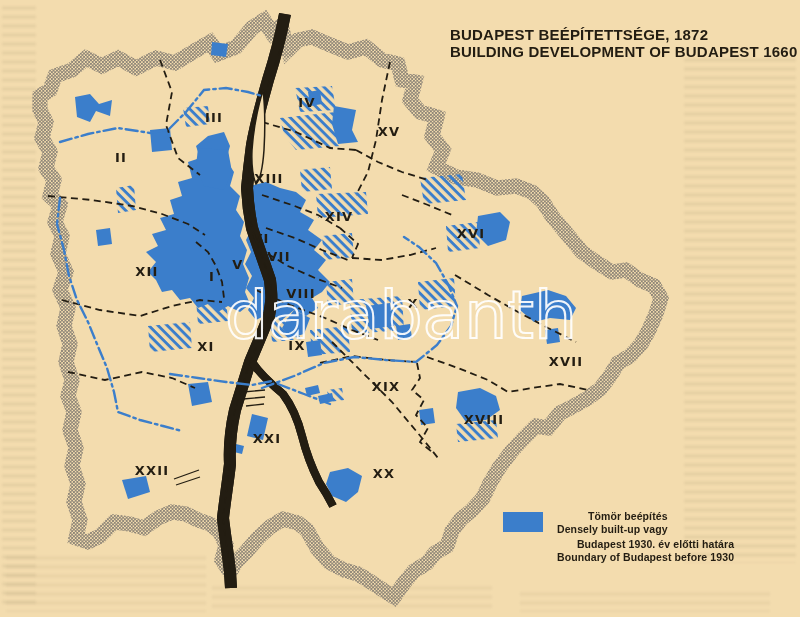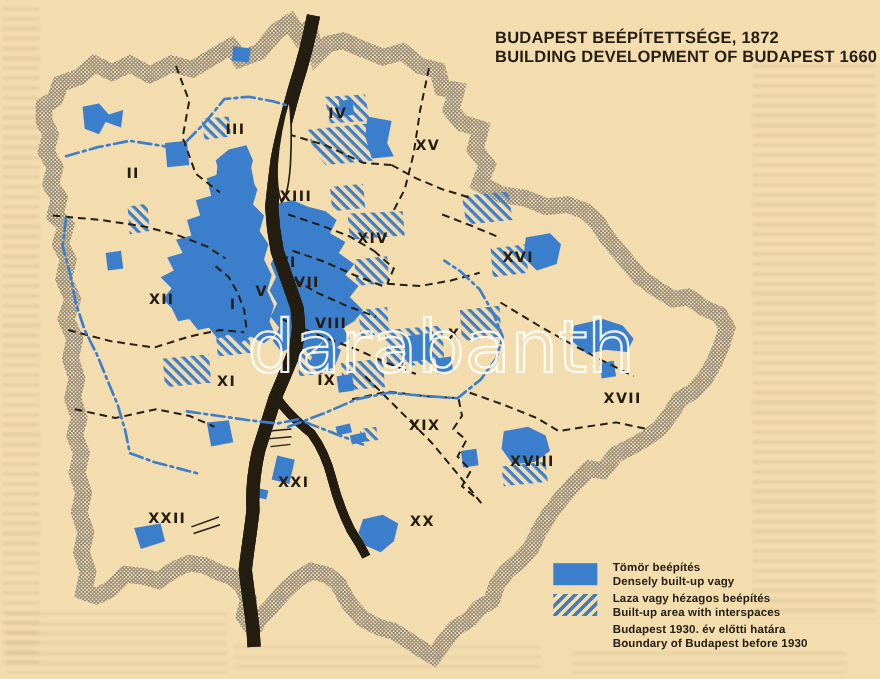--- a/index.html
+++ b/index.html
@@ -14,21 +14,21 @@
 
   #mapsvg{position:absolute;left:0;top:0;}
 
   .dlabel{font:bold 13px "DejaVu Sans",sans-serif;letter-spacing:1.2px;fill:var(--ink,#231d12);}
 
   #titleblock{position:absolute;left:450px;top:26px;color:var(--ink,#231d12);
     font-family:"Liberation Sans",sans-serif;font-weight:bold;font-size:15px;line-height:17px;
     letter-spacing:.2px;white-space:nowrap;}
 
   #legend{position:absolute;left:503px;top:510px;width:292px;color:var(--ink,#231d12);}
-  .lrow{display:flex;align-items:flex-start;margin-bottom:3px;}
+  .lrow{display:flex;align-items:flex-start;margin-bottom:3px;text-align:right;}
   .lswatch{width:40px;height:20px;margin-right:14px;flex:0 0 40px;margin-top:2px;}
   .lswatch.solid{background:var(--blue,#3b7ecb);}
   .lswatch.hatch{background:repeating-linear-gradient(135deg, var(--blue,#3b7ecb) 0 3px, transparent 3px 6.5px);}
   .lswatch.dashline{height:4px;margin-top:9px;background:none;
      border-top:3px solid transparent;
      background-image:repeating-linear-gradient(90deg, var(--blue,#3b7ecb) 0 11px, transparent 11px 15px, var(--blue,#3b7ecb) 15px 18px, transparent 18px 22px);
      background-size:100% 3px;background-repeat:no-repeat;background-position:0 6px;}
   .ltxt{font-size:10.5px;font-weight:bold;line-height:12.5px;letter-spacing:.1px;}
 </style>
 </head>
@@ -192,27 +192,20 @@
 
   <div id="legend">
     <div class="lrow">
       <div class="lswatch solid"></div>
       <div class="ltxt">
         <div>Tömör beépítés</div>
         <div>Densely built-up vagy</div>
       </div>
     </div>
     <div class="lrow">
-      <div class="lswatch hatch"></div>
-      <div class="ltxt">
-        <div>Laza vagy hézagos beépítés</div>
-        <div>Built-up area with interspaces</div>
-      </div>
-    </div>
-    <div class="lrow">
       <div class="lswatch dashline"></div>
       <div class="ltxt">
         <div>Budapest 1930. év előtti határa</div>
         <div>Boundary of Budapest before 1930</div>
       </div>
     </div>
   </div>
 
 </div>
 

